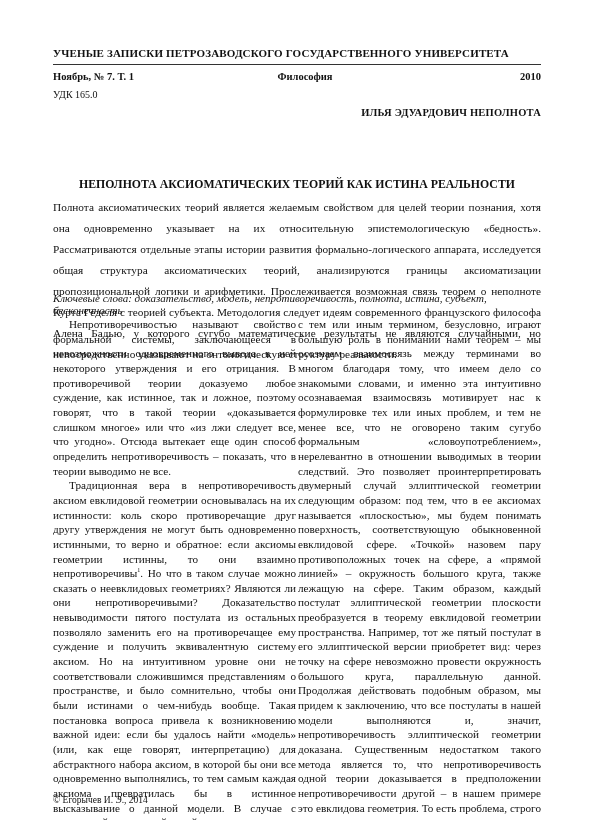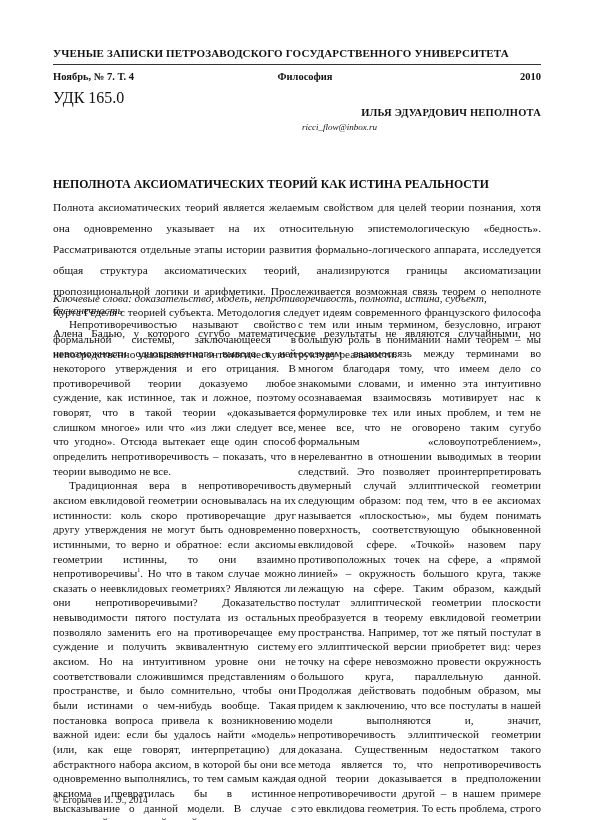--- a/index.html
+++ b/index.html
@@ -6,53 +6,52 @@
   body { width: 600px; height: 820px; position: relative; overflow: hidden;
          font-family: "Liberation Serif", "DejaVu Serif", serif; color: #111; }
   .abs { position: absolute; }
   .journal { left: 53px; width: 488px; top: 47px; text-align: left;
              font-weight: bold; font-size: 11px; letter-spacing: 0.15px; }
   .rule { left: 53px; width: 488px; top: 64px; height: 0; border-top: 1px solid #333; }
   .meta-row { left: 53px; width: 488px; top: 71px; font-weight: bold; font-size: 10.5px; }
   .meta-row .l { position: absolute; left: 0; }
   .meta-row .c { position: absolute; left: 16px; right: 0; text-align: center; }
   .meta-row .r { position: absolute; right: 0; }
-  .udk { left: 53px; top: 89px; font-size: 16px; }
+  .udk { left: 53px; top: 89px; font-size: 10px; }
   .author-name { right: 59px; top: 107px; font-weight: bold; font-size: 10.5px; letter-spacing: 0.2px; }
   .author-info { left: 302px; width: 239px; top: 122px; font-size: 9px; line-height: 10.4px; text-align: justify; }
   .author-email { font-style: italic; }
-  .title { left: 53px; width: 488px; top: 177px; text-align: left; font-weight: bold; font-size: 11.8px; }
+  .title { left: 53px; width: 488px; top: 177px; text-align: center; font-weight: bold; font-size: 11.8px; }
   .abstract { left: 53px; width: 488px; top: 197px; font-size: 11.3px; line-height: 21px;
               text-align: justify; text-indent: 0; }
   .keywords { left: 53px; width: 488px; top: 292px; font-size: 11px; font-style: italic; }
   .col { top: 317px; width: 243px; font-size: 11.2px; line-height: 14.65px; text-align: justify; hyphens: manual; }
   .col.left { left: 53px; }
   .col.right { left: 298px; }
   .col p { margin: 0; text-indent: 16px; }
   .col p.cont { text-indent: 0; }
   sup { font-size: 6px; vertical-align: super; line-height: 0; }
   .copyright { left: 53px; top: 795px; font-size: 9.5px; }
 </style>
 </head>
 <body>
 
 <div class="abs journal">УЧЕНЫЕ ЗАПИСКИ ПЕТРОЗАВОДСКОГО ГОСУДАРСТВЕННОГО УНИВЕРСИТЕТА</div>
 <div class="abs rule"></div>
 
 <div class="abs meta-row">
-  <span class="l">Ноябрь, № 7. Т. 4</span>
+  <span class="l">Ноябрь, № 7. Т. 1</span>
   <span class="c">Философия</span>
   <span class="r">2010</span>
 </div>
 
 <div class="abs udk">УДК 165.0</div>
 
 <div class="abs author-name">ИЛЬЯ ЭДУАРДОВИЧ НЕПОЛНОТА</div>
 <div class="abs author-info">
-  <div class="author-email">ricci_flow@inbox.ru</div>
 </div>
 
 <div class="abs title">НЕПОЛНОТА АКСИОМАТИЧЕСКИХ ТЕОРИЙ КАК ИСТИНА РЕАЛЬНОСТИ</div>
 
 <div class="abs abstract">Полнота аксиоматических теорий является желаемым свойством для целей теории познания, хотя она одновременно указывает на их относительную эпистемологическую «бедность». Рассматриваются отдельные этапы истории развития формально-логического аппарата, исследуется общая структура аксиоматических теорий, анализируются границы аксиоматизации пропозициональной логики и арифметики. Прослеживается возможная связь теорем о неполноте Курта Гёделя с теорией субъекта. Методология следует идеям современного французского философа Алена Бадью, у которого сугубо математические результаты не являются случайными, но непосредственно указывают на онтологическую структуру реальности.</div>
 
 <div class="abs keywords">Ключевые слова: доказательство, модель, непротиворечивость, полнота, истина, субъект, бесконечность</div>
 
 <div class="abs col left">
   <p>Непротиворечивостью называют свойство формальной системы, заключающееся в невозможности одновременного вывода в ней некоторого утверждения и его отрицания. В противоречивой теории доказуемо любое суждение, как истинное, так и ложное, поэтому говорят, что в такой теории «доказывается слишком многое» или что «из лжи следует все, что угодно». Отсюда вытекает еще один способ определить непротиворечивость – показать, что в теории выводимо не все.</p>

